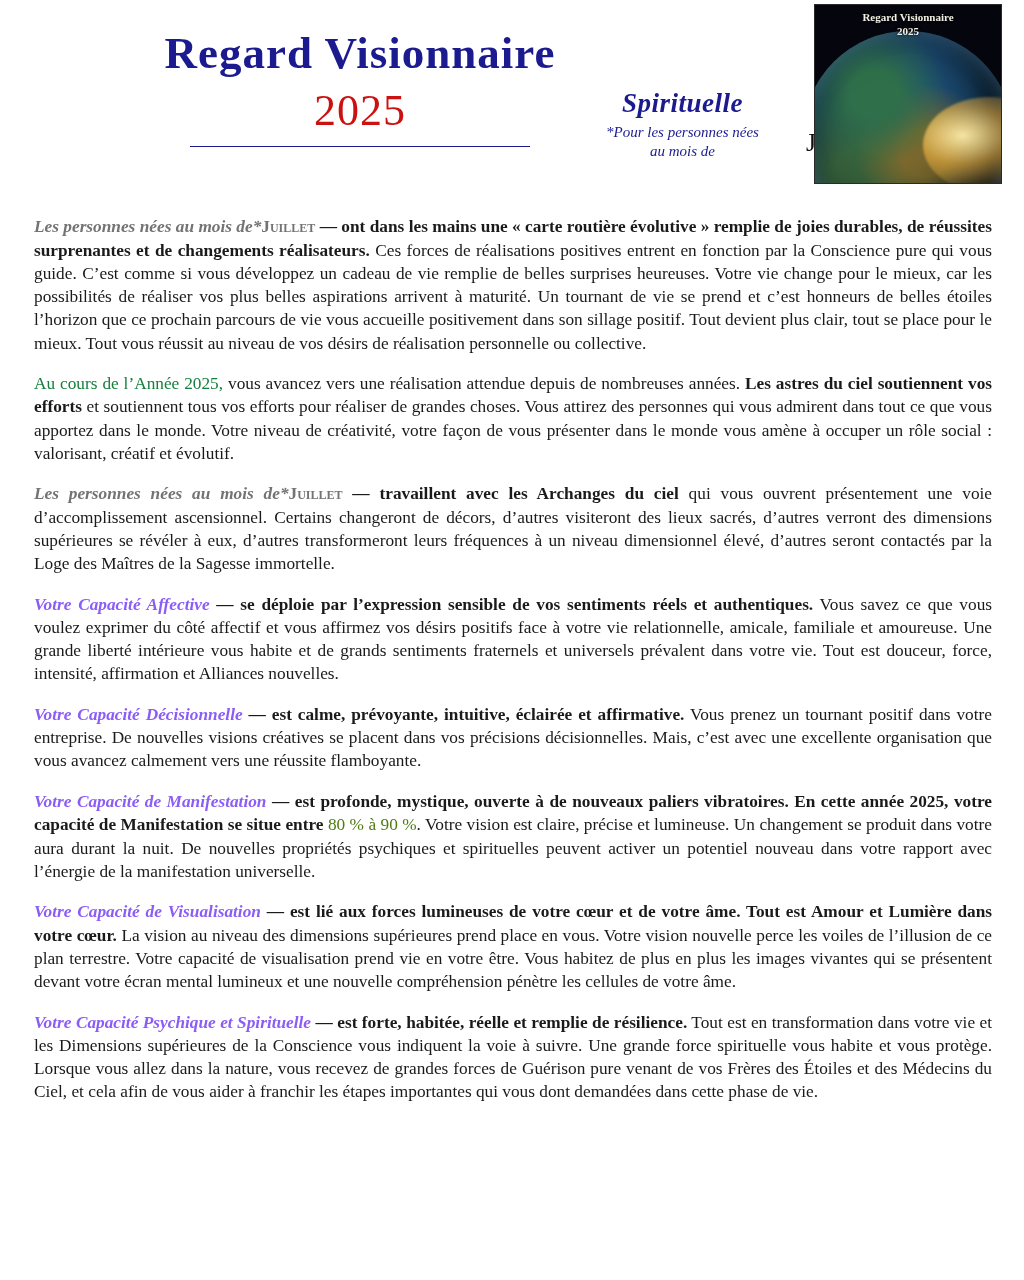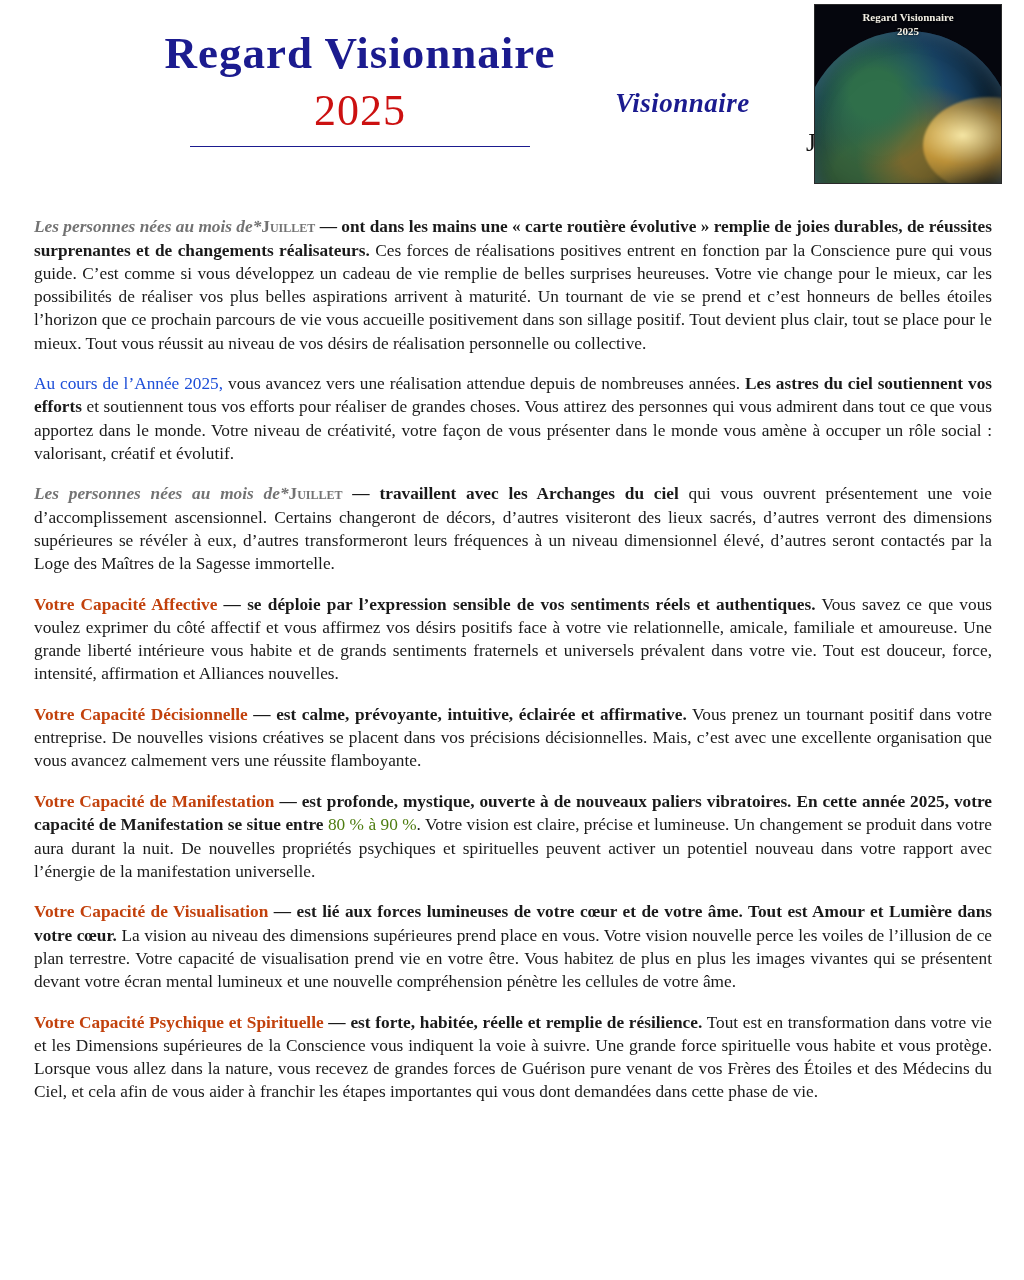--- a/index.html
+++ b/index.html
@@ -174,24 +174,25 @@
   .lead-blue {
     color: #737373;
     font-style: italic;
     font-weight: bold;
   }
   .lead-blue .sc {
     font-variant: small-caps;
     font-style: normal;
   }
   .lead-red {
-    color: #1d4ed8;
+    color: #15803d;
   }
   .lead-magenta {
-    color: #c2410c;
+    color: #8b5cf6;
+    font-style: italic;
     font-weight: bold;
   }
   .bold {
     font-weight: bold;
   }
   .ital {
   }
   .red-inline {
     color: #4d7c0f;
   }
@@ -206,21 +207,23 @@
 
   <div class="header">
 
     <div class="title-block">
       <div class="main-title">Regard  Visionnaire</div>
       <div class="year-title">2025</div>
       <div class="title-rule"></div>
     </div>
 
     <div class="indiv-block">
-      <div class="indiv-title">Visionnaire</div>
+      <div class="indiv-title">Spirituelle</div>
+      <div class="indiv-sub" style="white-space:pre-line;">*Pour les personnes nées
+au mois de</div>
     </div>
 
     <div class="month-badge">Juillet</div>
 
     <div class="earth-box">
       <div class="earth-stars"></div>
       <div class="earth-caption">
         <div>Regard Visionnaire</div>
         <div>2025</div>
       </div>

